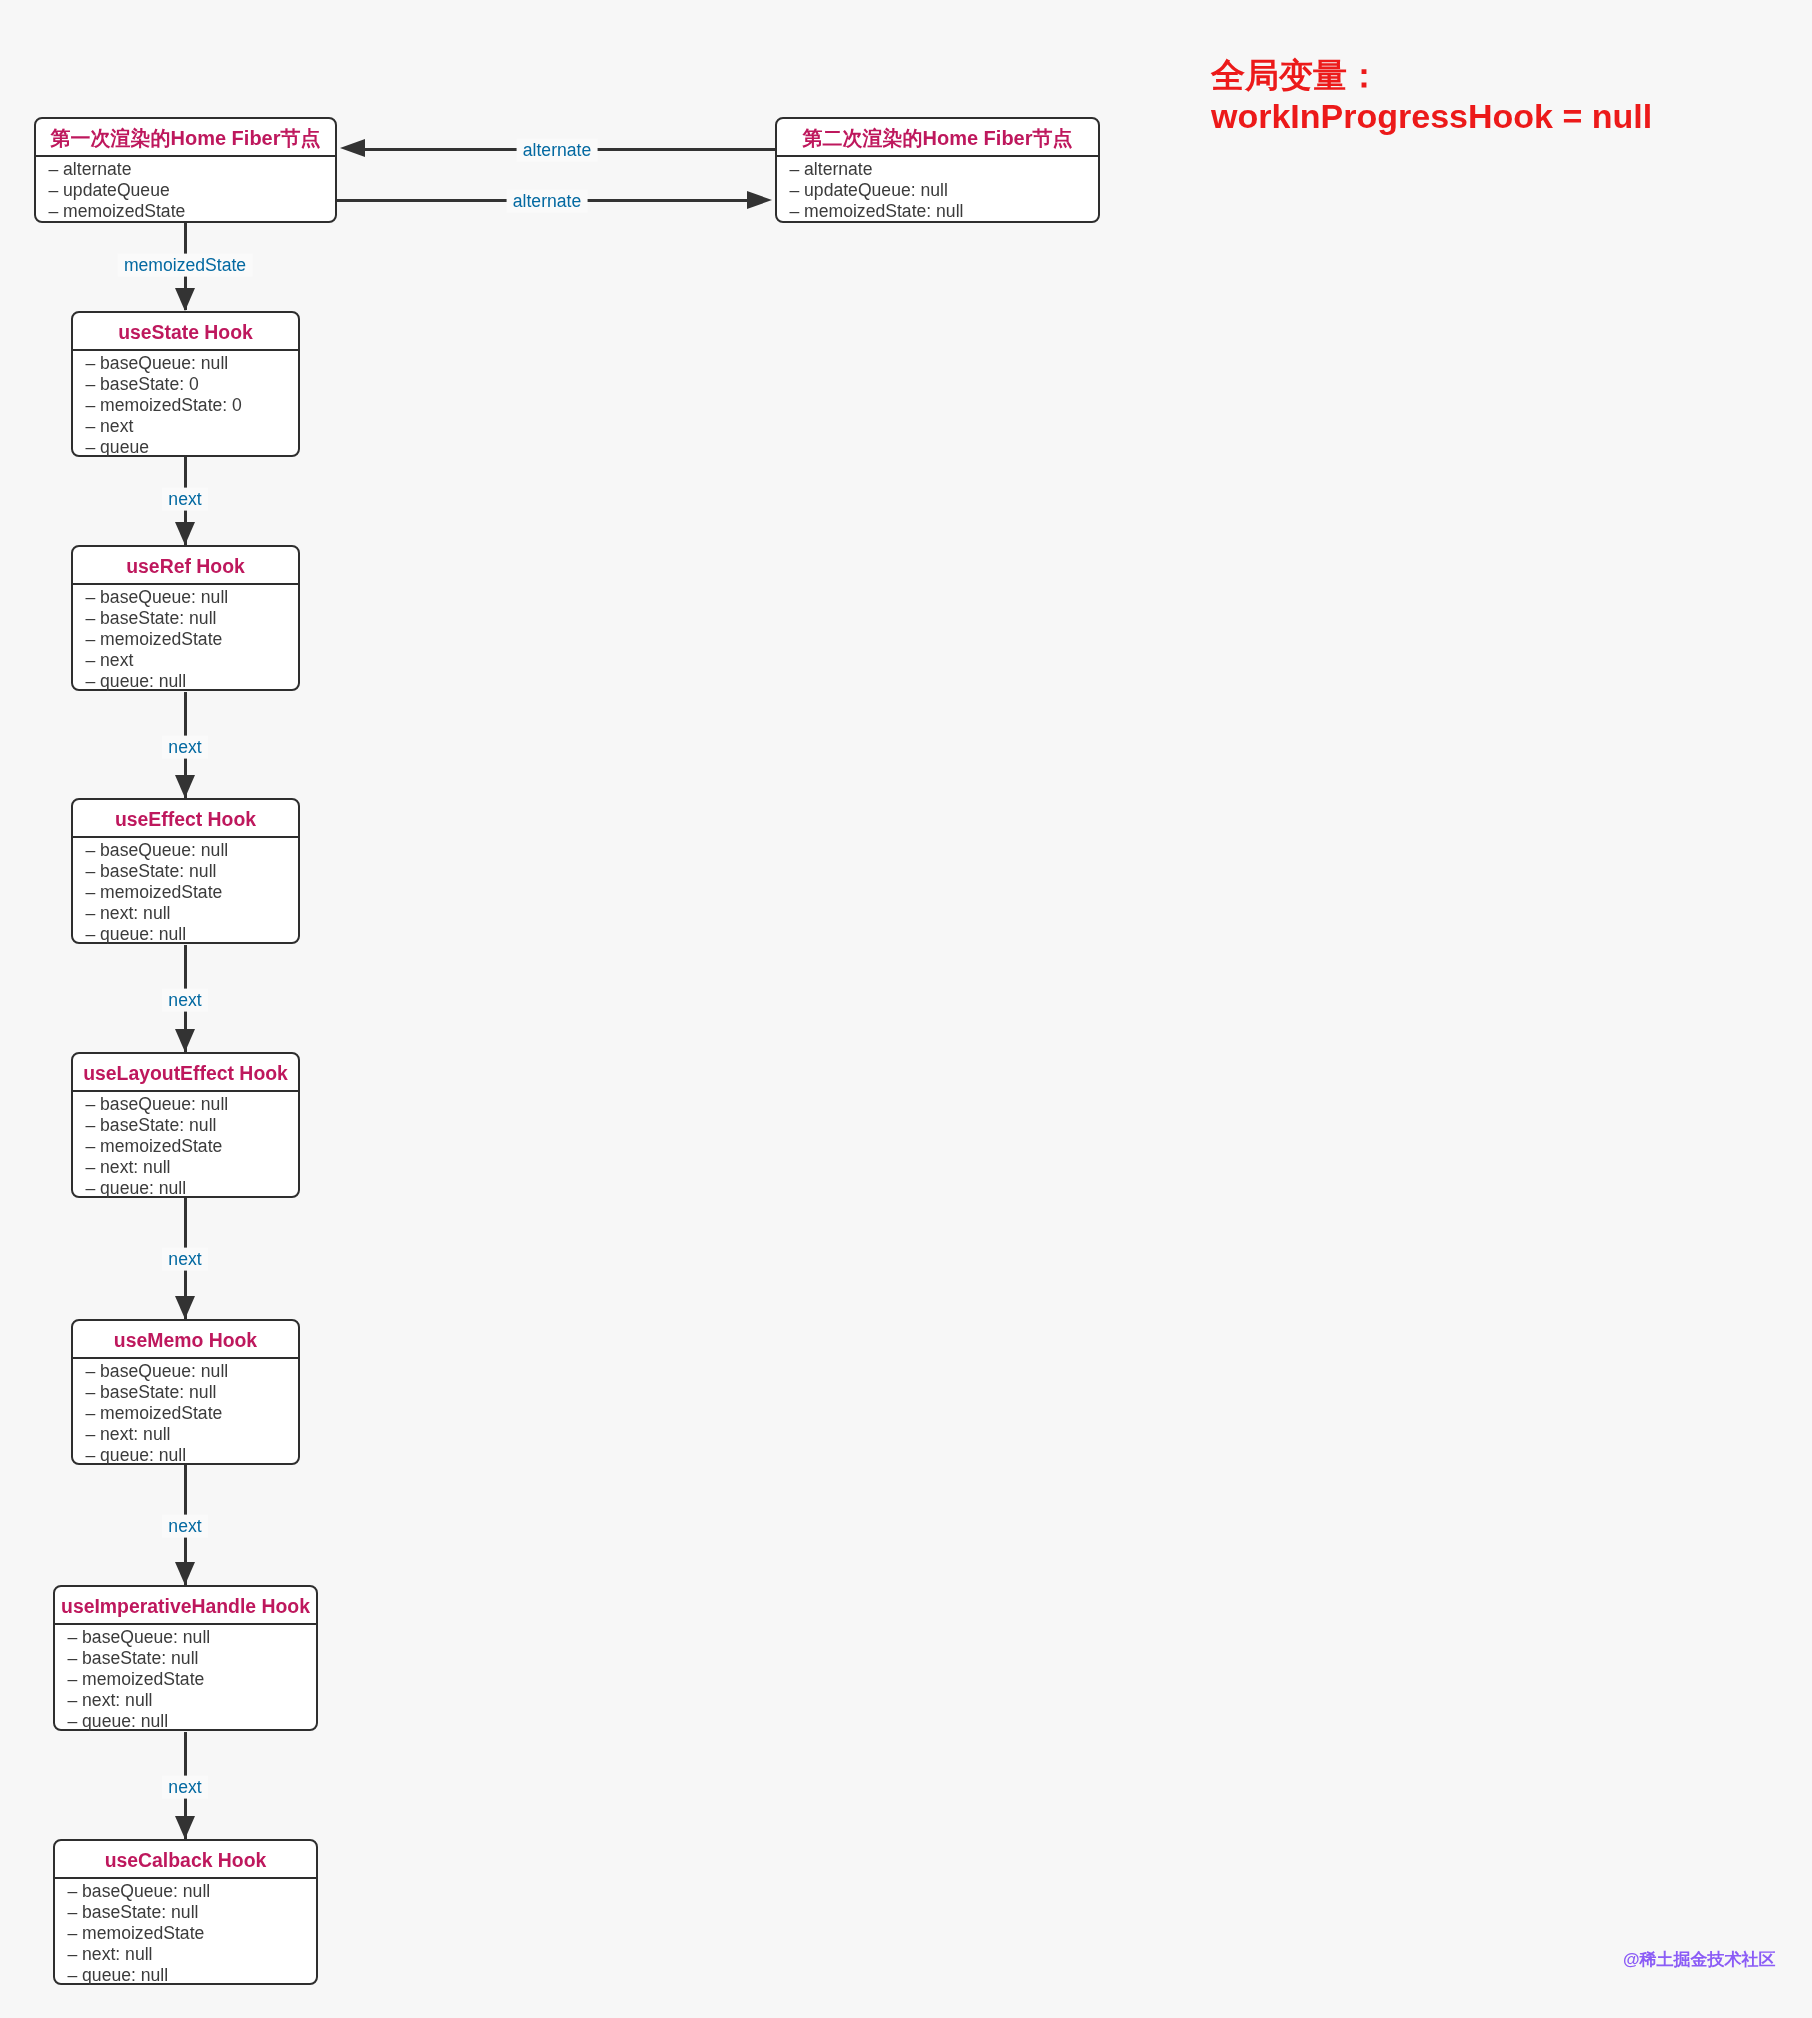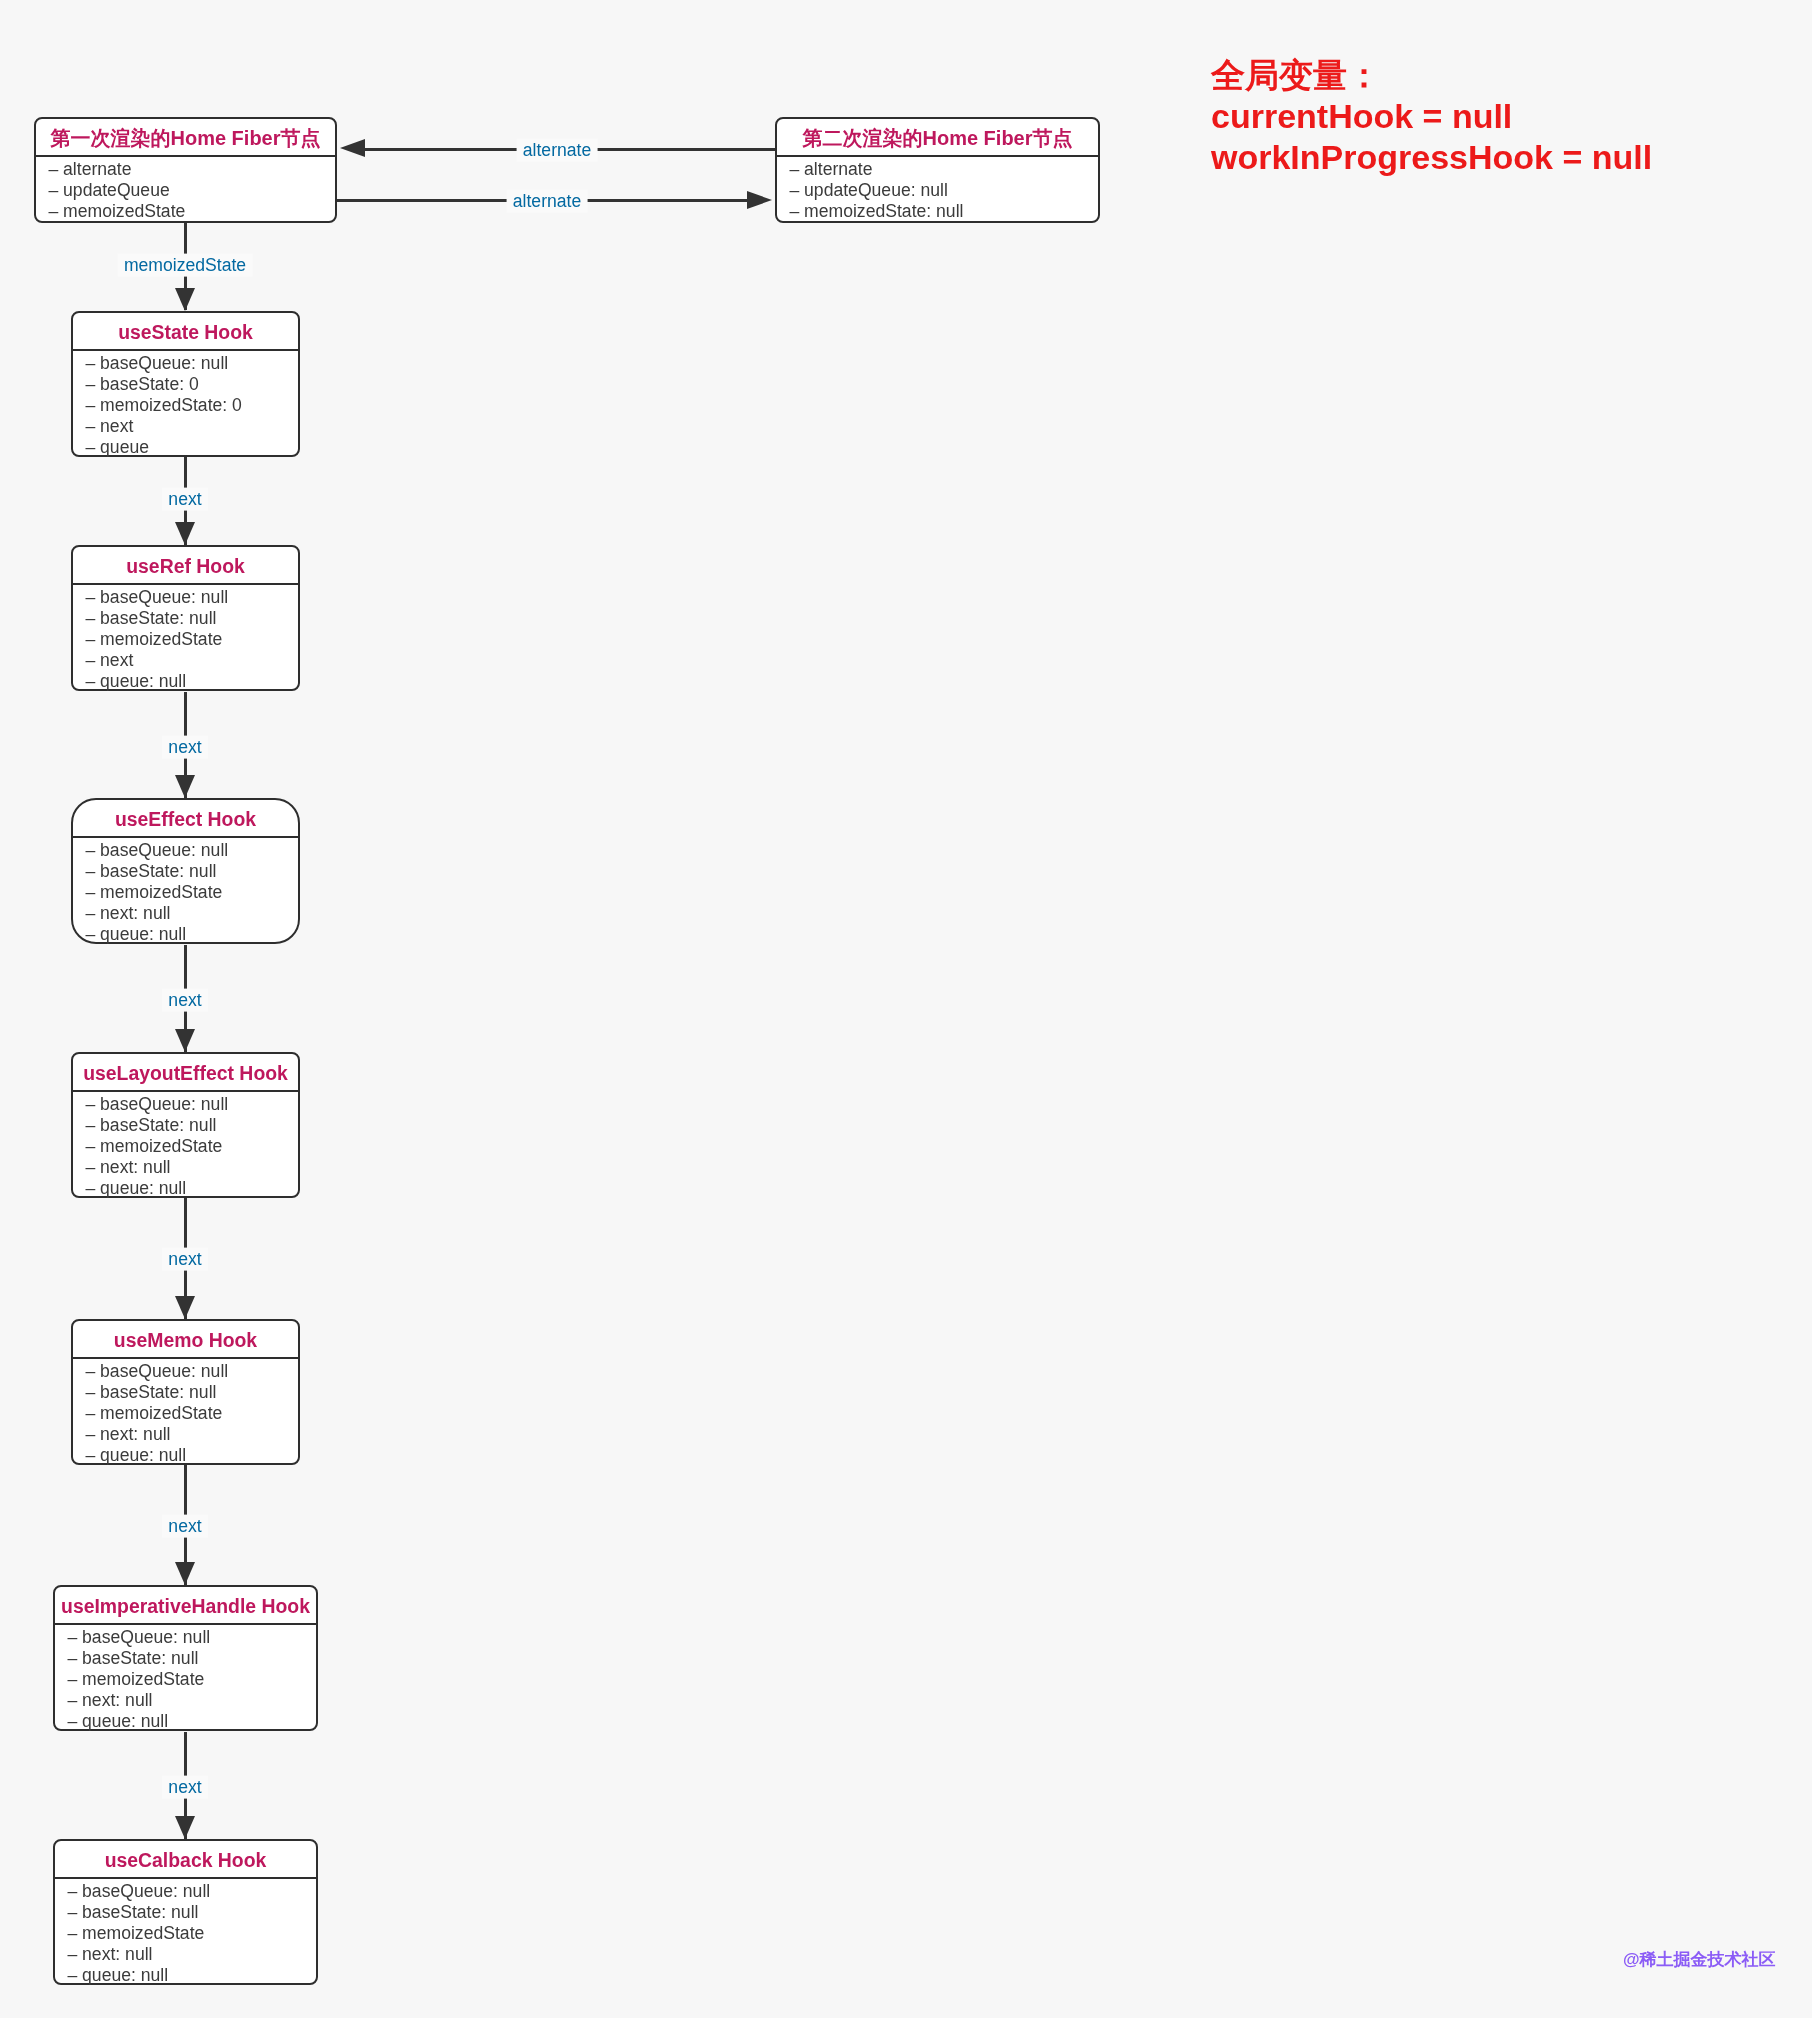--- a/index.html
+++ b/index.html
@@ -158,21 +158,21 @@
       <div class="field">– memoizedState</div>
       <div class="field">– next</div>
       <div class="field">– queue: null</div>
     </div>
   </div>
 
   <div class="vline" style="left:184px; top:692px; height:107px;"></div>
   <div class="arrow-down" style="left:175px; top:775px;"></div>
   <span class="edge-label" style="left:185px; top:747px;">next</span>
 
-  <div class="box" style="left:71px; top:798px; width:229px; height:146px;border-radius:25px;">
+  <div class="box" style="left:71px; top:798px; width:229px; height:146px;">
     <div class="box-title">useEffect Hook</div>
     <div class="box-fields">
       <div class="field">– baseQueue: null</div>
       <div class="field">– baseState: null</div>
       <div class="field">– memoizedState</div>
       <div class="field">– next: null</div>
       <div class="field">– queue: null</div>
     </div>
   </div>
 
@@ -231,20 +231,19 @@
       <div class="field">– baseQueue: null</div>
       <div class="field">– baseState: null</div>
       <div class="field">– memoizedState</div>
       <div class="field">– next: null</div>
       <div class="field">– queue: null</div>
     </div>
   </div>
 
   <div class="globals" style="color:#ec1a1a;">
     <div>全局变量：</div>
-    <div>currentHook = null</div>
     <div>workInProgressHook = null</div>
   </div>
 
   <div class="watermark">@稀土掘金技术社区</div>
 
 </div>
 
 
 </body></html>

